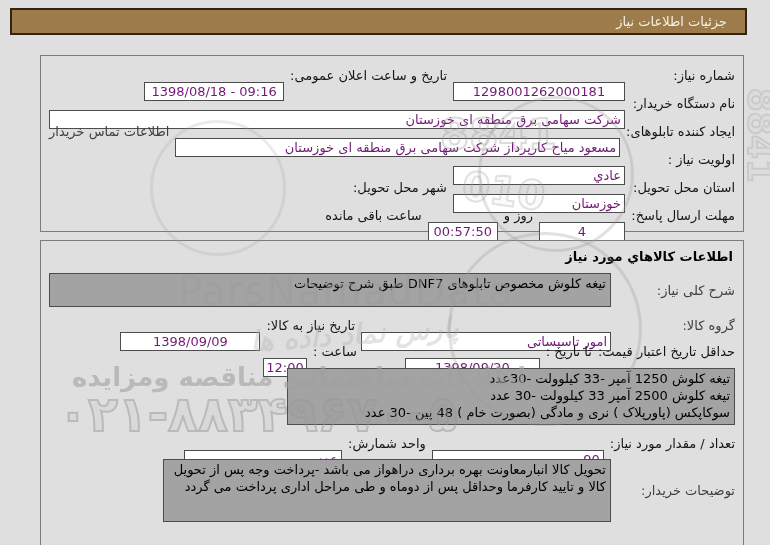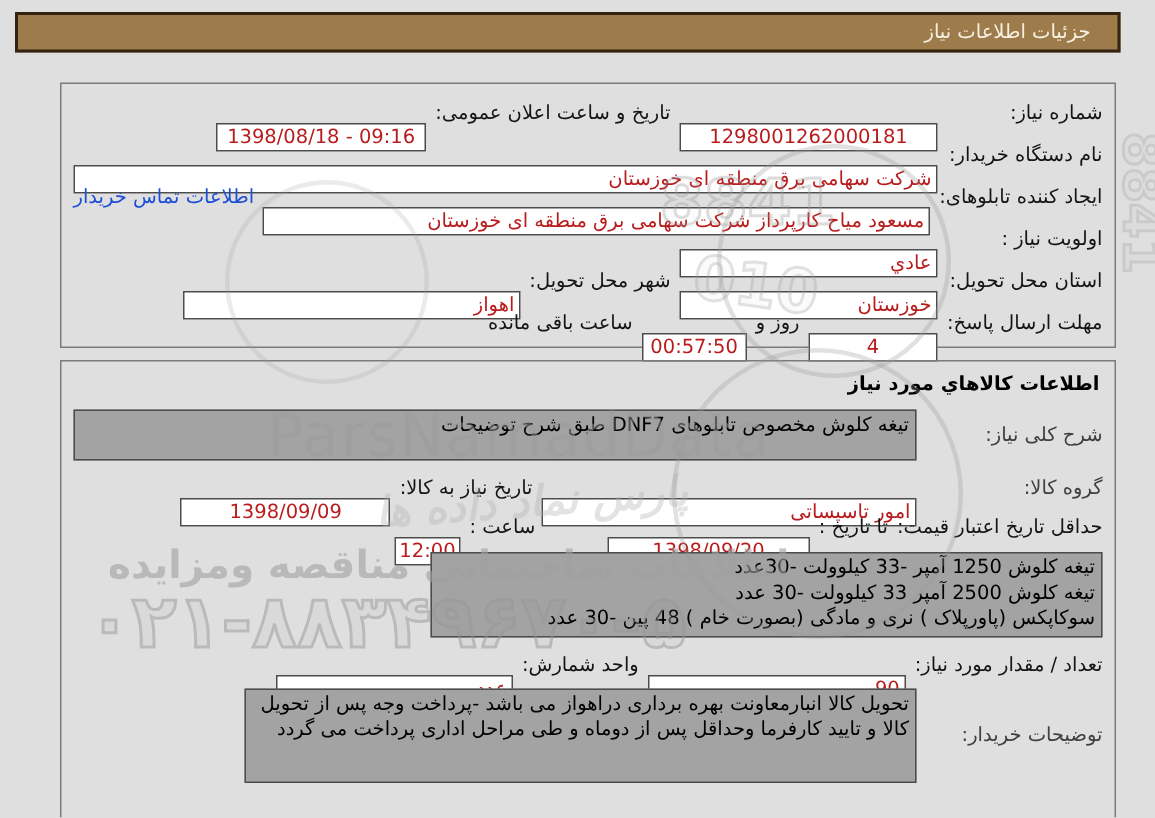--- a/index.html
+++ b/index.html
@@ -13,33 +13,33 @@
   .panel{position:absolute;left:40px;width:704px;border:1px solid #7b7b7b;box-sizing:border-box;}
   .p1{top:55px;height:177px;padding:9px 8px 0;}
   .p2{top:240px;height:310px;padding:8px 8px 15px;}
   .frow{display:flex;align-items:center;gap:6px;margin-bottom:8px;height:20px;}
   .frow.tall{height:auto;}
   .lblcol{flex:0 0 104px;white-space:nowrap;color:#151515;}
   .lblcol2{flex:0 0 118px;white-space:nowrap;color:#404040;}
   .lblauto{flex:0 0 auto;white-space:nowrap;color:#151515;}
   .fld{background:#fff;border:1px solid #4c4c4c;height:19px;box-sizing:border-box;display:flex;
        align-items:center;padding:0 3px;overflow:hidden;white-space:nowrap;direction:rtl;
-       justify-content:flex-start;font-size:13px;color:#b91c1c;margin-top:32px;}
+       justify-content:flex-start;font-size:13px;color:#701a75;margin-top:32px;}
   .fld.ltr{direction:ltr;}
   .fld.center{justify-content:center;}
   .area{background:#a3a3a3;border:1px solid #4c4c4c;box-sizing:border-box;padding:1px 4px;
         overflow:hidden;direction:rtl;text-align:right;line-height:17px;font-size:13px;color:#000;}
   .pre{white-space:pre-line;}
   .w172{width:172px;} .w140{width:140px;} .w480{width:480px;} .w225{width:225px;}
   .w86{width:86px;} .w70{width:70px;} .w250{width:250px;} .w135{width:135px;}
   .w44{width:44px;} .w158{width:158px;} .w448{width:448px;}
   .flex1{flex:1 1 auto;}
   .h34{height:34px;} .h57{height:57px;} .h63{height:63px;}
   .gapAfter{margin-left:42px;}
-  .link{color:#1d4ed8;white-space:nowrap;cursor:pointer;}
+  .link{color:#404040;white-space:nowrap;cursor:pointer;}
   .sec2title{font-weight:bold;font-size:13px;color:#000;margin:0 2px 8px 0;height:16px;}
   .mb6{margin-bottom:6px;} .mb7{margin-bottom:7px;}
   
   .wm{position:absolute;inset:0;pointer-events:none;z-index:10;}
   .wm *{position:absolute;}
   .wm-brand{left:178px;top:268px;font-weight:normal;font-size:40px;letter-spacing:1px;
             color:#9c9c9c;opacity:.5;direction:ltr;}
   .wm-tagline{left:72px;top:362px;font-weight:bold;font-size:26px;color:#a0a0a0;opacity:.6;
               white-space:nowrap;}
   .wm-phone{left:58px;top:386px;font-weight:bold;font-size:49px;letter-spacing:7px;opacity:.5;
@@ -88,21 +88,20 @@
 
     <div class="frow">
       <span class="lblcol">اولویت نیاز :</span>
       <span class="fld w172">عادي</span>
     </div>
 
     <div class="frow">
       <span class="lblcol">استان محل تحویل:</span>
       <span class="fld w172">خوزستان</span>
       <span class="lblauto">شهر محل تحویل:</span>
-      <span class="fld w225">اهواز</span>
     </div>
 
     <div class="frow">
       <span class="lblcol">مهلت ارسال پاسخ:</span>
       <span class="fld center w86">4</span>
       <span class="lblauto">روز و</span>
       <span class="fld ltr center w70">00:57:50</span>
       <span class="lblauto">ساعت باقی مانده</span>
     </div>
 

